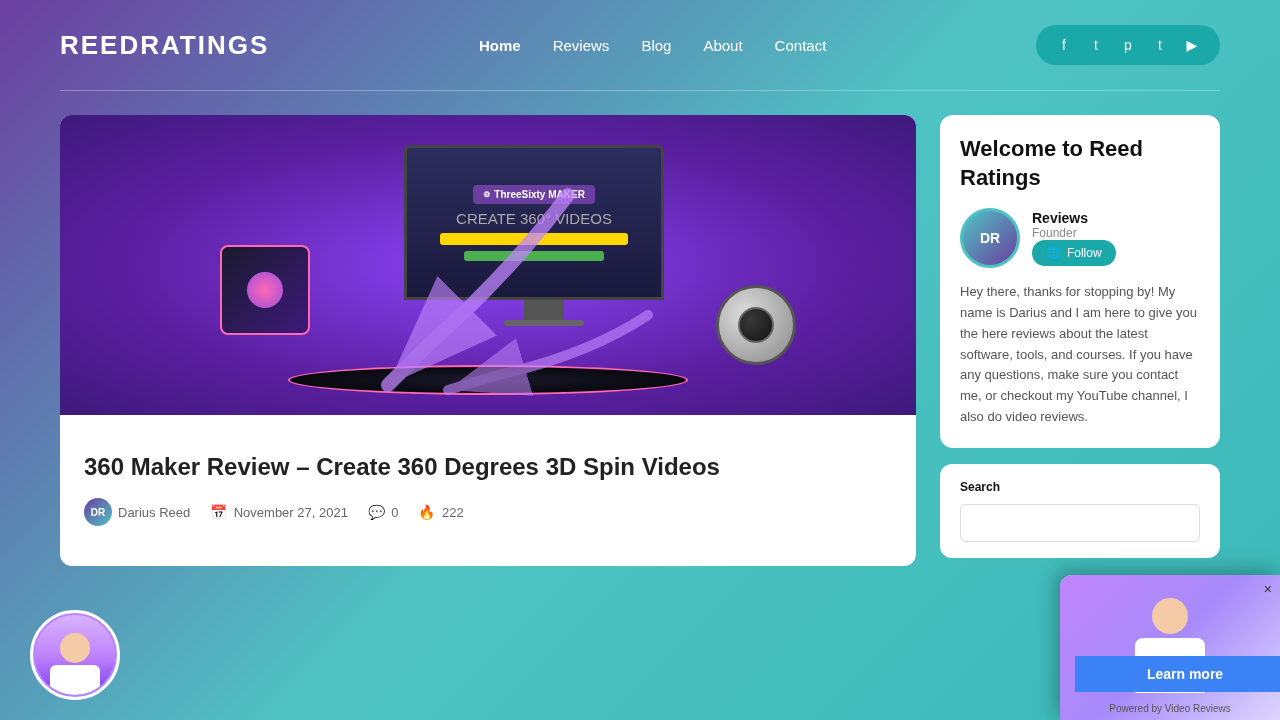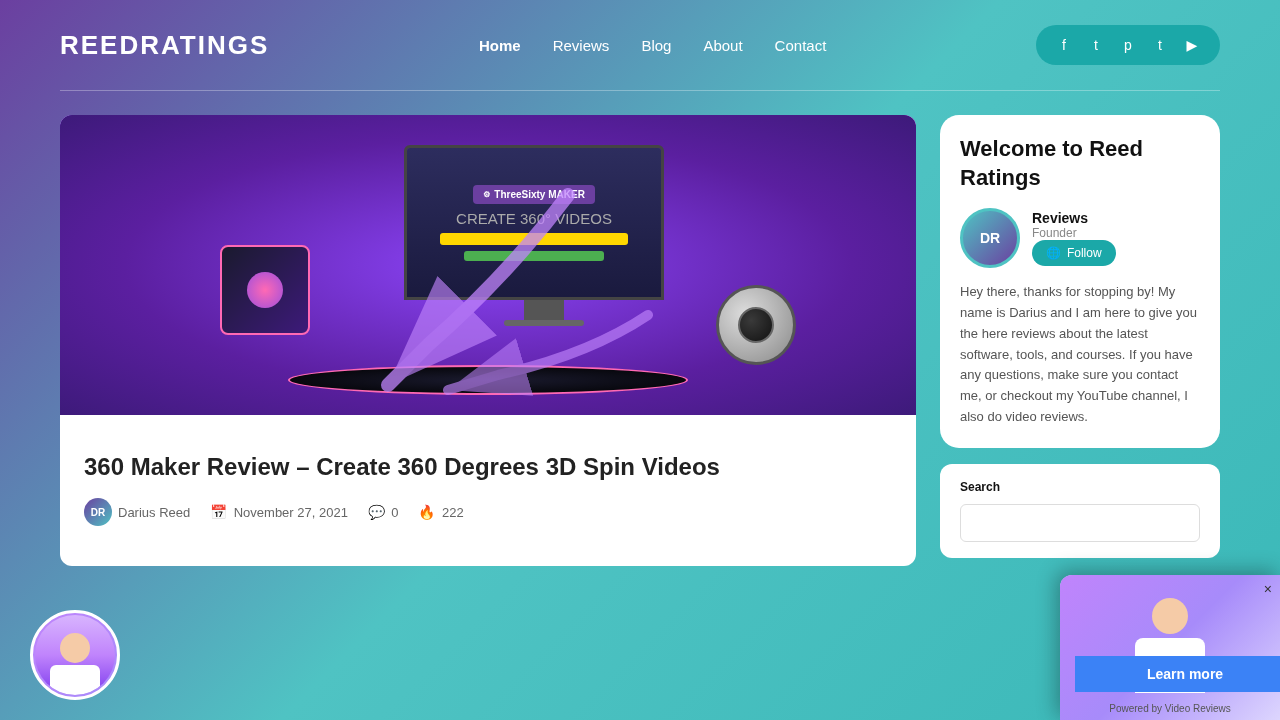--- a/index.html
+++ b/index.html
@@ -287,21 +287,21 @@
 
     
     .sidebar {
       width: 280px;
       display: flex;
       flex-direction: column;
       gap: 16px;
     }
     .sidebar-card {
       background: white;
-      border-radius: 19px;
+      border-radius: 13px;
       padding: 20px;
     }
     .welcome-title {
       font-size: 22px;
       font-weight: 700;
       color: #111;
       margin-bottom: 16px;
       line-height: 1.3;
     }
     .author-row {

